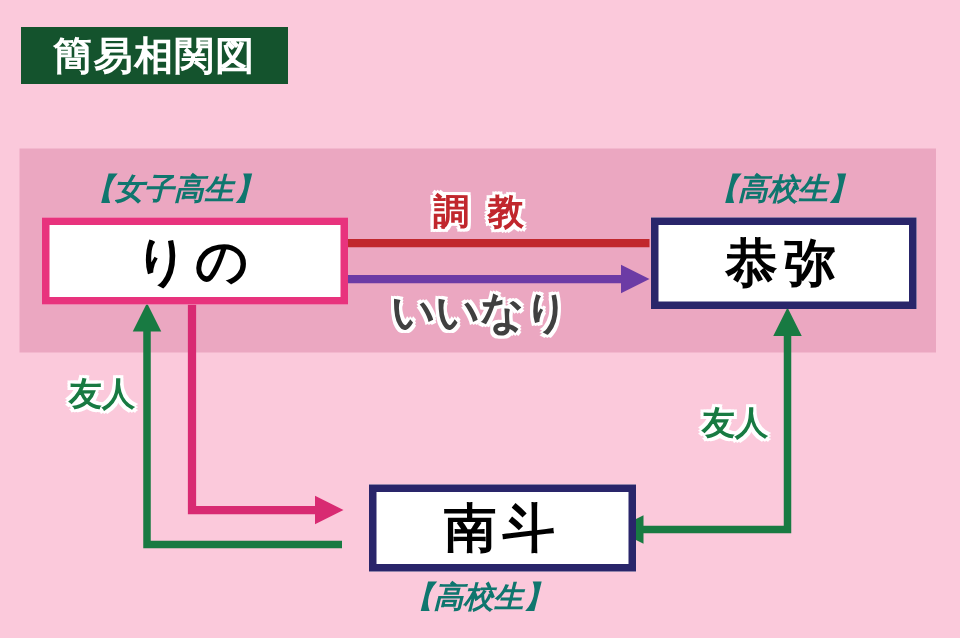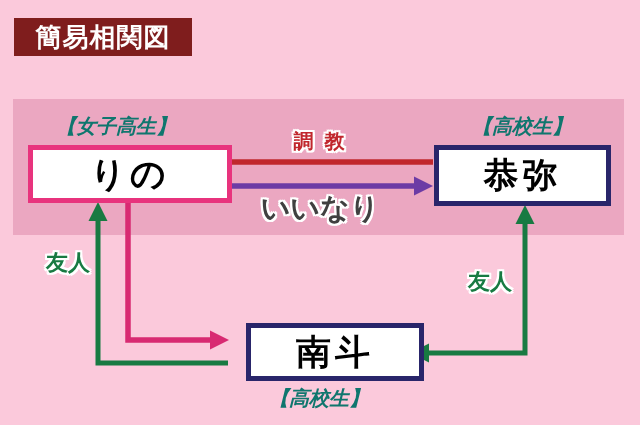--- a/index.html
+++ b/index.html
@@ -6,21 +6,21 @@
   body{
     width:640px;height:425px;
     background:#fbc9db;
     font-family:"DejaVu Serif","Liberation Serif",serif;
     overflow:hidden;
   }
   .stage{position:relative;width:640px;height:425px;background:#fbc9db;}
 
   .title-box{
     position:absolute;left:14px;top:18px;width:178px;height:38px;
-    background:#7f1d1d;color:#ffffff;
+    background:#14532d;color:#ffffff;
     display:flex;align-items:center;justify-content:center;
     font-family:"Liberation Sans","DejaVu Sans",sans-serif;
     font-weight:bold;font-size:26px;letter-spacing:1px;
     z-index:5;
   }
 
   .band{
     position:absolute;left:13px;top:99px;width:611px;height:136px;
     background:#eba7c1;z-index:1;
   }
@@ -46,21 +46,21 @@
   .tag-rino{left:116px;top:126px;}
   .tag-kyouya{left:522px;top:126px;}
   .tag-nanto{left:319px;top:398px;}
 
   .edge-label{
     position:absolute;transform:translate(-50%,-50%);
     font-weight:bold;white-space:nowrap;z-index:4;
     text-shadow:-2px -2px 0 #fff,2px -2px 0 #fff,-2px 2px 0 #fff,2px 2px 0 #fff,
                 0 -2px 0 #fff,0 2px 0 #fff,-2px 0 0 #fff,2px 0 0 #fff;
   }
-  .lbl-choukyou{left:320px;top:141px;font-size:20px;color:#c1272d;letter-spacing:2px;}
+  .lbl-choukyou{left:320px;top:141px;font-size:24px;color:#c1272d;letter-spacing:2px;}
   .lbl-iinari{left:320px;top:209px;font-size:29px;color:#404040;}
   .lbl-yuujin-left{left:68px;top:263px;font-size:22px;color:#187a42;}
   .lbl-koui{left:166px;top:308px;font-size:22px;color:#d91a6b;}
   .lbl-yuujin-right{left:490px;top:282px;font-size:22px;color:#187a42;}
 </style>
 </head>
 <body>
 
 <div class="stage">
 

